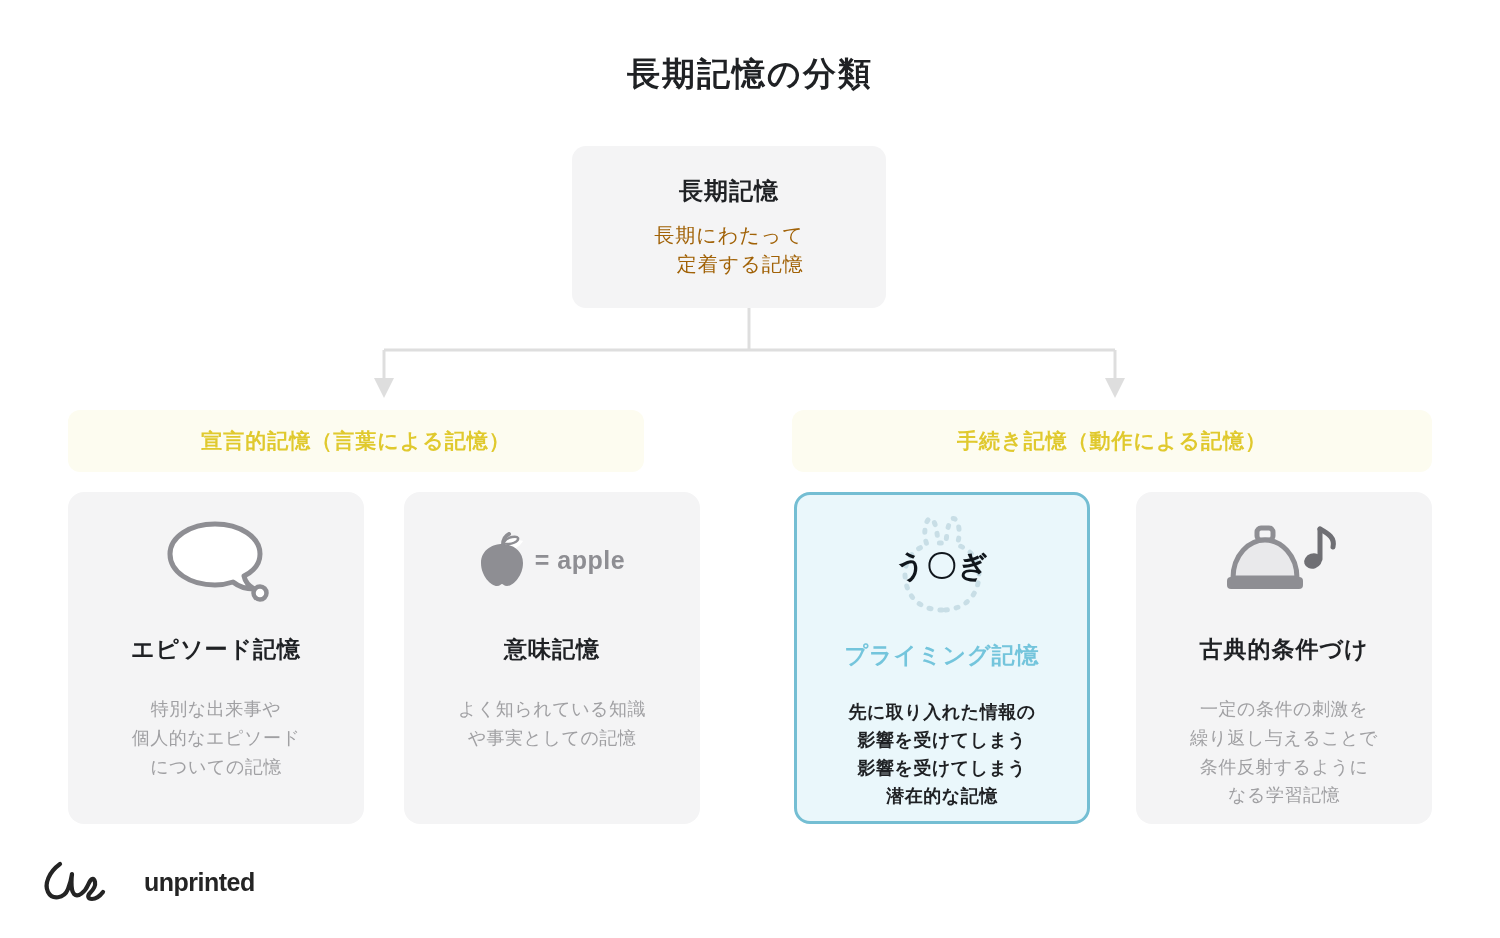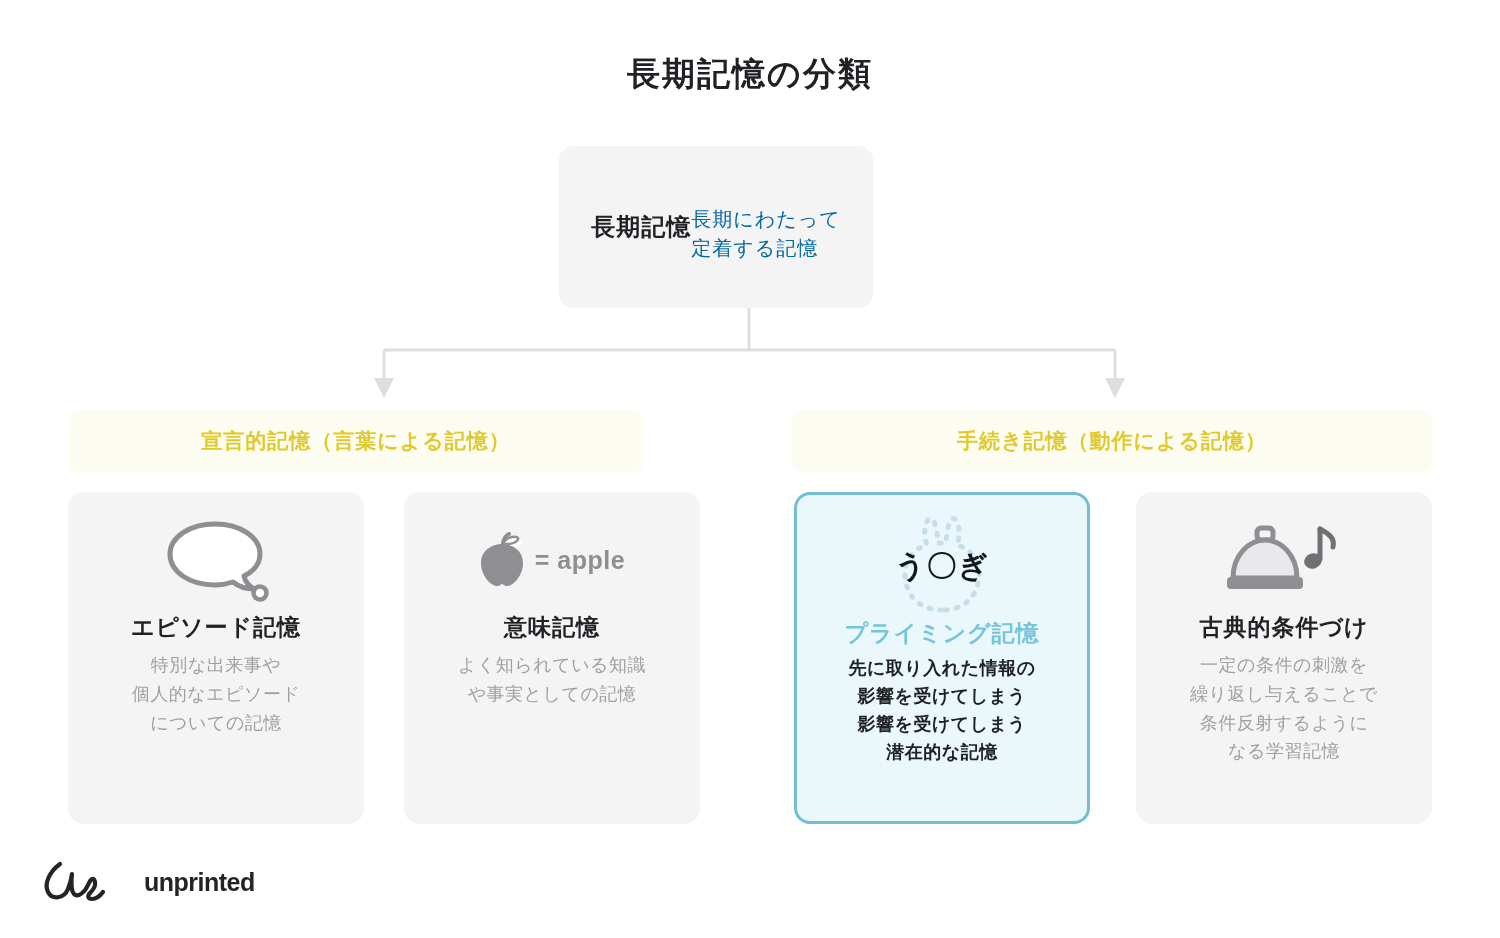--- a/index.html
+++ b/index.html
@@ -16,28 +16,28 @@
   
   .page-title{
     position:absolute;left:0;top:52px;width:1500px;
     text-align:center;
     font-size:33px;font-weight:bold;letter-spacing:2px;
     color:#1f2124;
   }
 
   
   .root-box{
-    position:absolute;left:559px;top:146px;width:314px;height:162px;
+    position:absolute;left:572px;top:146px;width:314px;height:162px;
     background:#f4f4f5;border-radius:14px;
-    display:flex;align-items:center;justify-content:center;
+    display:flex;flex-direction:column;align-items:center;justify-content:center;
   }
   .root-title{font-size:24px;font-weight:bold;color:#1f2124;letter-spacing:1px;}
   .root-desc{
-    margin-top:14px;font-size:20px;line-height:1.45;color:#0369a1;
-    text-align:left;letter-spacing:1px;
+    margin-top:14px;font-size:20px;line-height:1.45;color:#a16207;
+    text-align:right;letter-spacing:1px;
   }
 
   
   .conn{position:absolute;left:0;top:300px;width:1500px;height:110px;}
 
   
   .banner{
     position:absolute;top:410px;height:62px;
     background:#fdfcf0;border-radius:12px;
     display:flex;align-items:center;justify-content:center;
@@ -46,21 +46,21 @@
   .banner.right{left:792px;width:640px;}
   .banner-label{
     font-size:21px;font-weight:bold;color:#e0c92e;letter-spacing:1px;
   }
 
   
   .card{
     position:absolute;top:492px;width:296px;height:332px;
     background:#f4f4f5;border-radius:16px;
     display:flex;flex-direction:column;align-items:center;
-    box-sizing:border-box;padding-top:20px;
+    box-sizing:border-box;padding-top:20px;gap:22px;
   }
   .card.c1{left:68px;}
   .card.c2{left:404px;}
   .card.c3{left:794px;background:#eaf7fb;border:3px solid #74bed3;padding-top:23px;}
   .card.c4{left:1136px;}
 
   .card-icon{
     height:96px;width:100%;
     display:flex;align-items:center;justify-content:center;
     position:relative;

